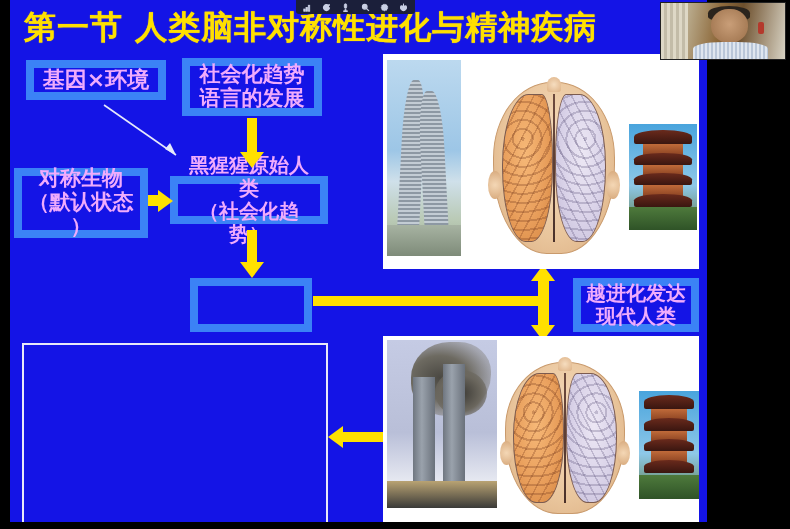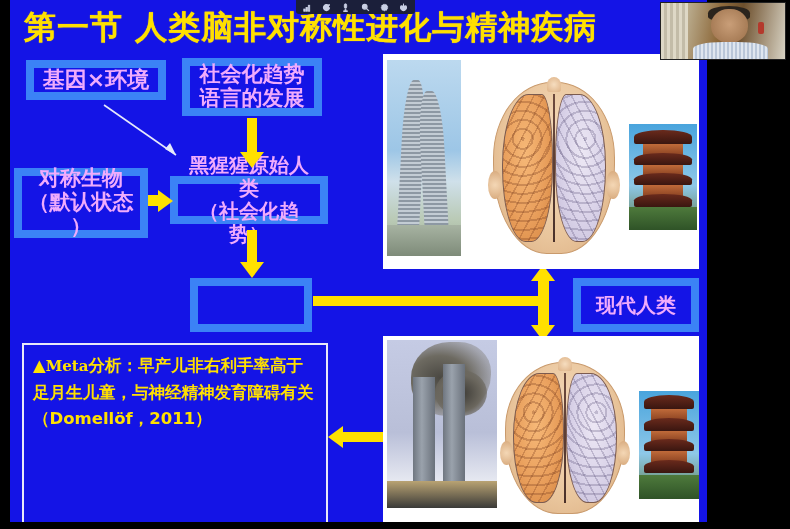--- a/index.html
+++ b/index.html
@@ -242,26 +242,26 @@
       </div>
     </div>
 
     <div class="fbox" id="box-modern">
       <div class="lines">
       </div>
     </div>
 
     <div class="fbox" id="box-right">
       <div class="lines">
+        <span>越进化发达</span>
         <span>现代人类</span>
       </div>
     </div>
 
     <div id="box-notes">
-      <p><span>▲</span><span class="lat">Meta</span><span>分析：早产儿非右利手率高于足月生儿童，与神经精神发育障碍有关（Domellöf，2011）</span></p>
     </div>
 
     <div class="arrow" style="left:230px; top:118px; width:24px; height:50px;">
       <div class="ashaft" style="left:7px; top:0; width:10px; height:36px;"></div>
       <div class="ahead head-down" style="left:0; top:34px;"></div>
     </div>
 
     <div class="arrow" style="left:138px; top:190px; width:24px; height:22px;">
       <div class="ashaft" style="left:0; top:5px; width:12px; height:11px;"></div>
       <div class="ahead head-right" style="left:10px; top:0;"></div>

